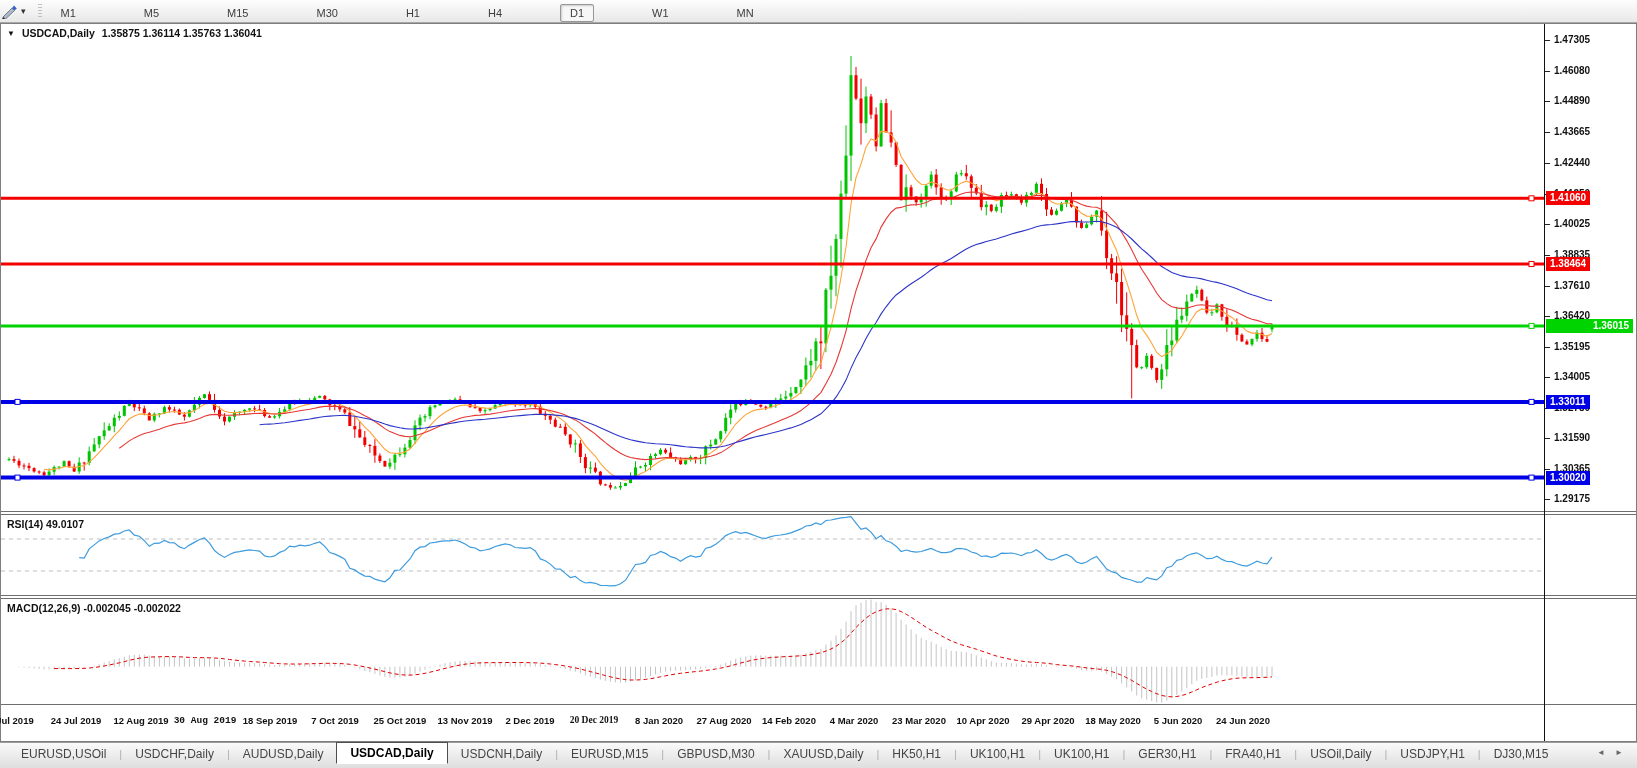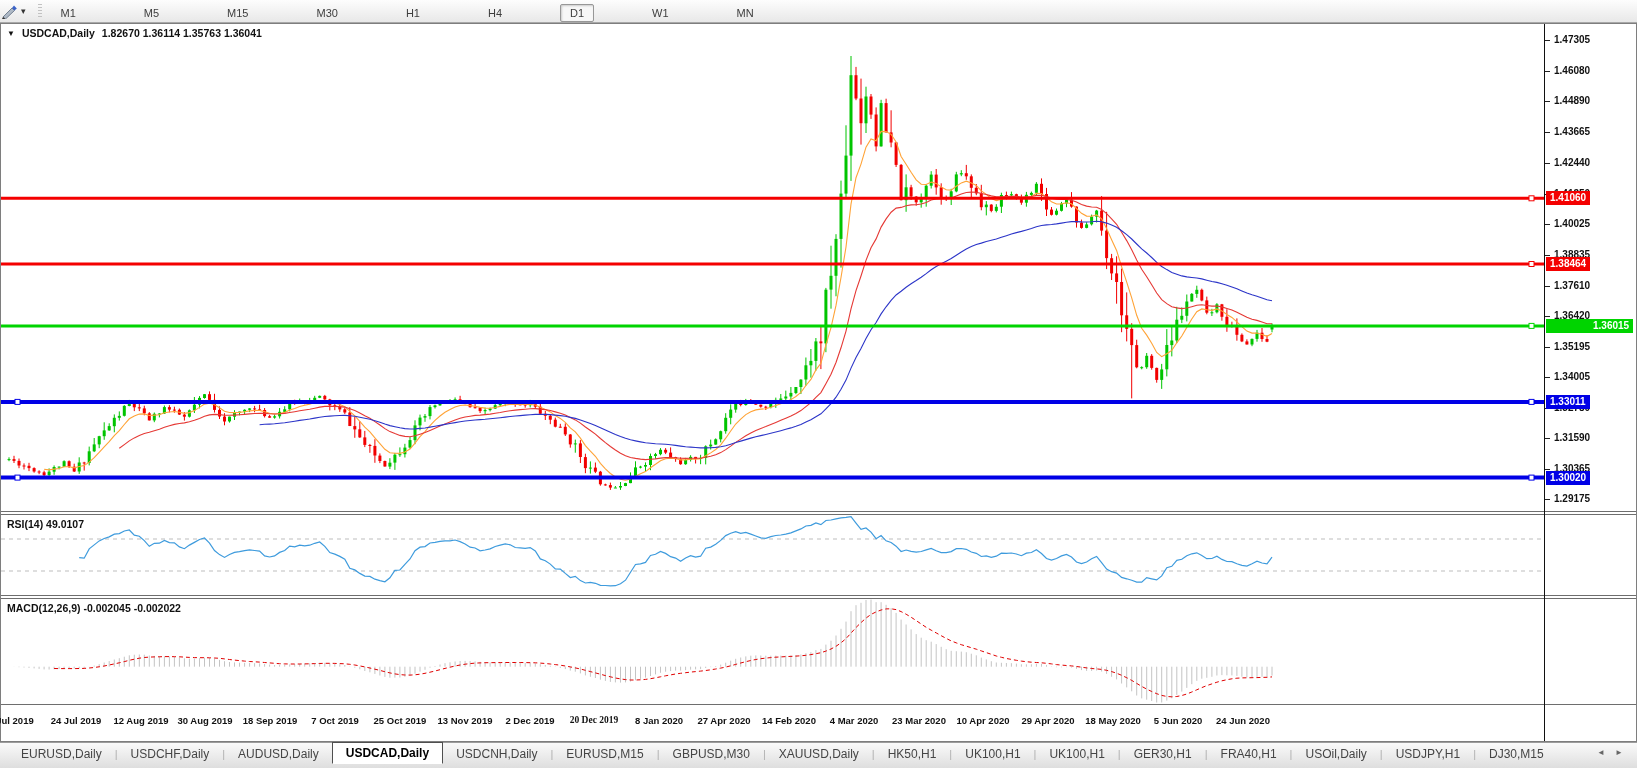--- a/index.html
+++ b/index.html
@@ -605,21 +605,21 @@
           <line x1="0" x2="1543" y1="377.9" y2="377.9" stroke="#0000e6" stroke-width="4"></line>
           <rect x="14" y="375.4" width="5" height="5" fill="#fff" stroke="#0000e6" stroke-width="1"></rect>
           <rect x="1528" y="375.4" width="5" height="5" fill="#fff" stroke="#0000e6" stroke-width="1"></rect>
           <line x1="0" x2="1543" y1="453.6" y2="453.6" stroke="#0000e6" stroke-width="4"></line>
           <rect x="14" y="451.1" width="5" height="5" fill="#fff" stroke="#0000e6" stroke-width="1"></rect>
           <rect x="1528" y="451.1" width="5" height="5" fill="#fff" stroke="#0000e6" stroke-width="1"></rect>
         </svg>
       <div class="chart-title">
         <span class="tri">▼</span>
         <span>USDCAD,Daily</span>
-        <span>1.82670 1.36114 1.35763 1.36041</span>
+        <span>1.35875 1.36114 1.35763 1.36041</span>
       </div>
       <div class="axis" id="mainAxis">
           <div class="ptick" style="top: 10px;">1.47305</div>
           <div class="ptick" style="top: 41px;">1.46080</div>
           <div class="ptick" style="top: 71px;">1.44890</div>
           <div class="ptick" style="top: 102px;">1.43665</div>
           <div class="ptick" style="top: 133px;">1.42440</div>
           <div class="ptick" style="top: 164px;">1.41250</div>
           <div class="ptick" style="top: 194px;">1.40025</div>
           <div class="ptick" style="top: 225px;">1.38835</div>
@@ -912,44 +912,44 @@
           <path d="M53.1,69.5L58.1,69.6L63.1,69.6L68.1,69.6L73.2,69.6L78.2,69.5L83.2,69.4L88.2,69.0L93.2,68.5L98.2,67.8L103.2,67.0L108.2,66.0L113.3,64.9L118.3,63.8L123.3,62.6L128.3,61.3L133.3,60.2L138.3,59.2L143.3,58.5L148.3,58.1L153.3,57.9L158.4,57.8L163.4,57.6L168.4,57.6L173.4,57.7L178.4,57.8L183.4,58.1L188.4,58.4L193.4,58.6L198.5,58.7L203.5,58.7L208.5,58.8L213.5,59.0L218.5,59.3L223.5,59.9L228.5,60.5L233.5,61.1L238.5,61.6L243.6,62.1L248.6,62.5L253.6,62.8L258.6,63.1L263.6,63.5L268.6,63.9L273.6,64.3L278.6,64.7L283.7,64.9L288.7,65.0L293.7,65.0L298.7,65.0L303.7,64.9L308.7,64.8L313.7,64.6L318.7,64.5L323.8,64.3L328.8,64.3L333.8,64.4L338.8,64.6L343.8,64.8L348.8,65.3L353.8,66.0L358.8,66.9L363.8,67.9L368.9,69.0L373.9,70.2L378.9,71.4L383.9,72.7L388.9,73.9L393.9,74.9L398.9,75.6L403.9,76.0L409.0,76.1L414.0,75.8L419.0,75.2L424.0,74.3L429.0,73.2L434.0,72.0L439.0,70.7L444.0,69.4L449.0,68.2L454.1,67.0L459.1,66.0L464.1,65.2L469.1,64.6L474.1,64.1L479.1,63.9L484.1,63.7L489.1,63.7L494.2,63.6L499.2,63.6L504.2,63.5L509.2,63.5L514.2,63.5L519.2,63.5L524.2,63.6L529.2,63.7L534.3,63.8L539.3,64.1L544.3,64.5L549.3,65.0L554.3,65.6L559.3,66.2L564.3,67.0L569.3,67.9L574.3,68.9L579.4,70.0L584.4,71.3L589.4,72.6L594.4,73.9L599.4,75.2L604.4,76.6L609.4,77.8L614.4,79.0L619.5,79.9L624.5,80.6L629.5,81.0L634.5,81.0L639.5,80.8L644.5,80.4L649.5,79.7L654.5,78.8L659.5,77.8L664.6,76.8L669.6,75.9L674.6,75.0L679.6,74.3L684.6,73.7L689.6,73.1L694.6,72.6L699.6,72.1L704.7,71.5L709.7,70.8L714.7,70.0L719.7,69.1L724.7,68.1L729.7,66.8L734.7,65.4L739.7,64.0L744.8,62.7L749.8,61.5L754.8,60.5L759.8,59.7L764.8,59.1L769.8,58.6L774.8,58.2L779.8,57.9L784.8,57.6L789.9,57.4L794.9,57.1L799.9,56.8L804.9,56.3L809.9,55.6L814.9,54.7L819.9,53.7L824.9,52.1L830.0,50.0L835.0,47.3L840.0,43.8L845.0,39.6L850.0,34.1L855.0,28.5L860.0,23.6L865.0,19.1L870.0,15.4L875.1,12.9L880.1,11.0L885.1,9.9L890.1,9.8L895.1,10.6L900.1,12.6L905.1,15.2L910.1,18.2L915.2,21.6L920.2,25.0L925.2,28.3L930.2,31.2L935.2,33.9L940.2,36.7L945.2,39.4L950.2,41.9L955.3,43.9L960.3,45.7L965.3,47.2L970.3,48.7L975.3,50.2L980.3,51.9L985.3,53.6L990.3,55.3L995.3,57.0L1000.4,58.3L1005.4,59.5L1010.4,60.4L1015.4,61.3L1020.4,62.1L1025.4,62.7L1030.4,63.2L1035.4,63.5L1040.5,63.8L1045.5,64.3L1050.5,64.9L1055.5,65.6L1060.5,66.1L1065.5,66.5L1070.5,66.9L1075.5,67.5L1080.5,68.2L1085.6,68.9L1090.6,69.5L1095.6,69.9L1100.6,70.4L1105.6,71.3L1110.6,72.6L1115.6,74.2L1120.6,76.3L1125.7,78.7L1130.7,81.4L1135.7,84.4L1140.7,87.4L1145.7,90.1L1150.7,92.5L1155.7,94.7L1160.7,96.4L1165.8,97.5L1170.8,97.8L1175.8,97.5L1180.8,96.5L1185.8,95.0L1190.8,93.0L1195.8,90.8L1200.8,88.6L1205.8,86.6L1210.9,84.9L1215.9,83.2L1220.9,81.8L1225.9,80.7L1230.9,79.8L1235.9,79.2L1240.9,78.9L1245.9,78.8L1251.0,78.7L1256.0,78.6L1261.0,78.4L1266.0,78.3L1271.0,77.9" fill="none" stroke="#e00000" stroke-width="1" stroke-dasharray="4 3"></path>
         </svg>
       <div class="panel-label">MACD(12,26,9) -0.002045 -0.002022</div>
     </div>
 
     <div id="sep3"></div>
     <div class="dates" id="datePanel">
         <div class="dtick" style="left: 10px;">5 Jul 2019</div>
         <div class="dtick" style="left: 75px;">24 Jul 2019</div>
         <div class="dtick" style="left: 140px;">12 Aug 2019</div>
-        <div class="dtick" style="left: 204px;">30 Aug 2019</div>
+        <div class="dtick" style="left: 204px; font-family: Liberation Mono, monospace;">30 Aug 2019</div>
         <div class="dtick" style="left: 269px; text-align: center;">18 Sep 2019</div>
         <div class="dtick" style="left: 334px; text-align: center;">7 Oct 2019</div>
         <div class="dtick" style="left: 399px;">25 Oct 2019</div>
         <div class="dtick" style="left: 464px;">13 Nov 2019</div>
         <div class="dtick" style="left: 529px;">2 Dec 2019</div>
         <div class="dtick" style="left: 593px; font-family: Liberation Serif, serif;">20 Dec 2019</div>
         <div class="dtick" style="left: 658px;">8 Jan 2020</div>
-        <div class="dtick" style="left: 723px;">27 Apr 2020</div>
+        <div class="dtick" style="left: 723px;">27 Aug 2020</div>
         <div class="dtick" style="left: 788px;">14 Feb 2020</div>
         <div class="dtick" style="left: 853px;">4 Mar 2020</div>
         <div class="dtick" style="left: 918px;">23 Mar 2020</div>
         <div class="dtick" style="left: 982px;">10 Apr 2020</div>
         <div class="dtick" style="left: 1047px;">29 Apr 2020</div>
         <div class="dtick" style="left: 1112px;">18 May 2020</div>
         <div class="dtick" style="left: 1177px;">5 Jun 2020</div>
         <div class="dtick" style="left: 1242px;">24 Jun 2020</div>
       </div>
     <div class="vline"></div>
   </div>
 
   <div class="tabbar">
     <div class="tabs" id="tabs">
-        <div class="tab">EURUSD,Daily</div>
+        <div class="tab">EURUSD,USOil</div>
         <span class="tabsep">|</span>
         <div class="tab">USDCHF,Daily</div>
         <span class="tabsep">|</span>
         <div class="tab">AUDUSD,Daily</div>
         <div class="tab active">USDCAD,Daily</div>
         <div class="tab">USDCNH,Daily</div>
         <span class="tabsep">|</span>
         <div class="tab">EURUSD,M15</div>
         <span class="tabsep">|</span>
         <div class="tab">GBPUSD,M30</div>

